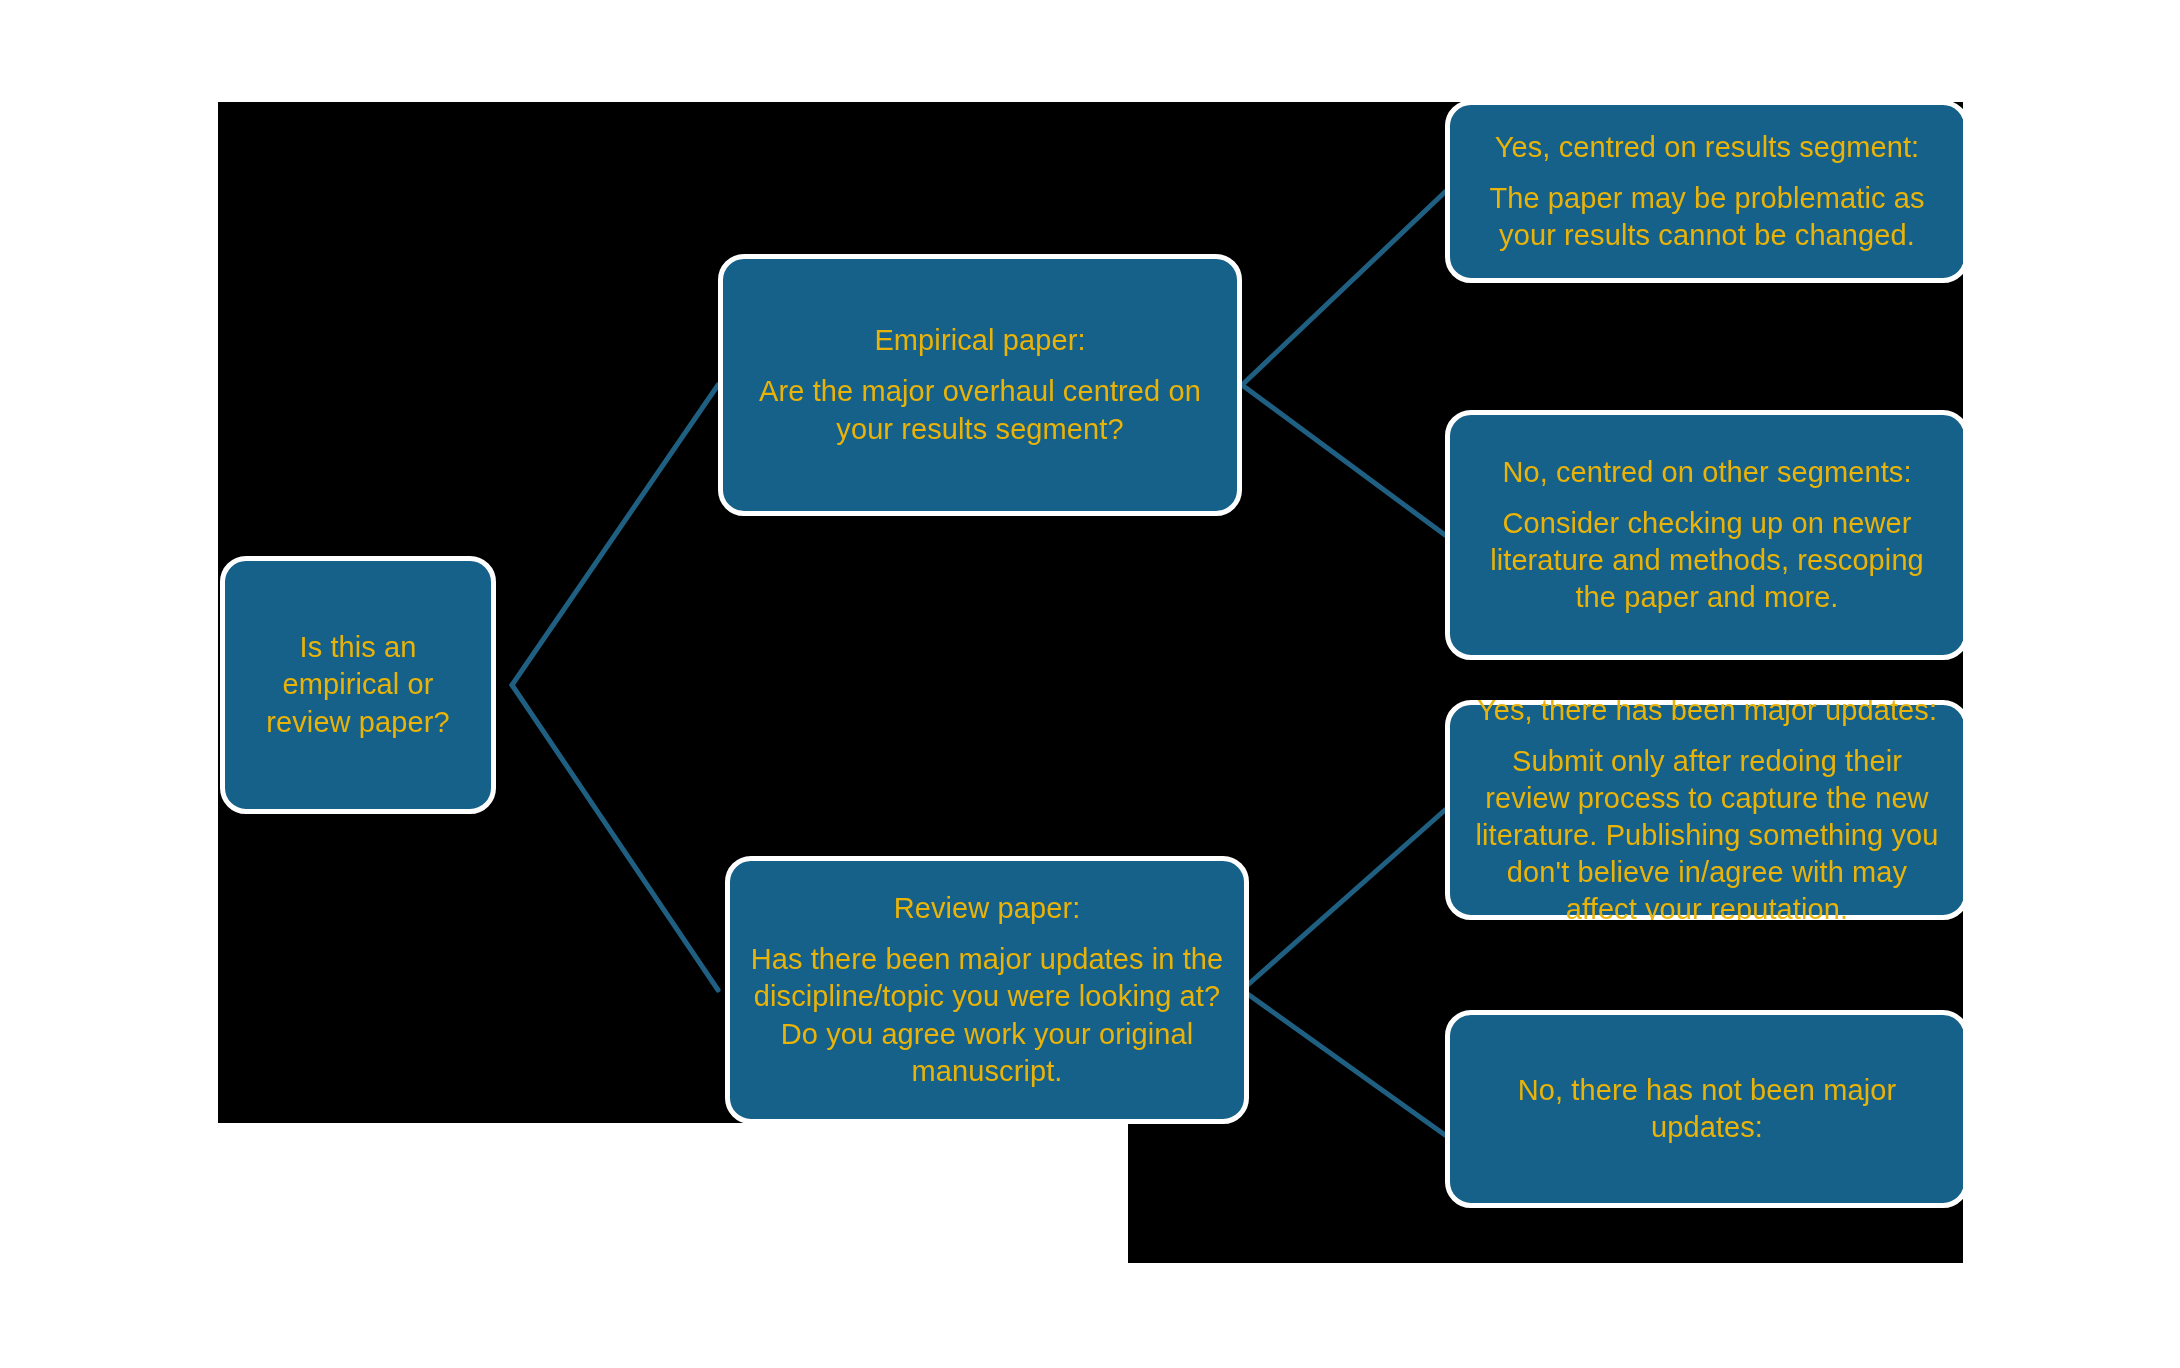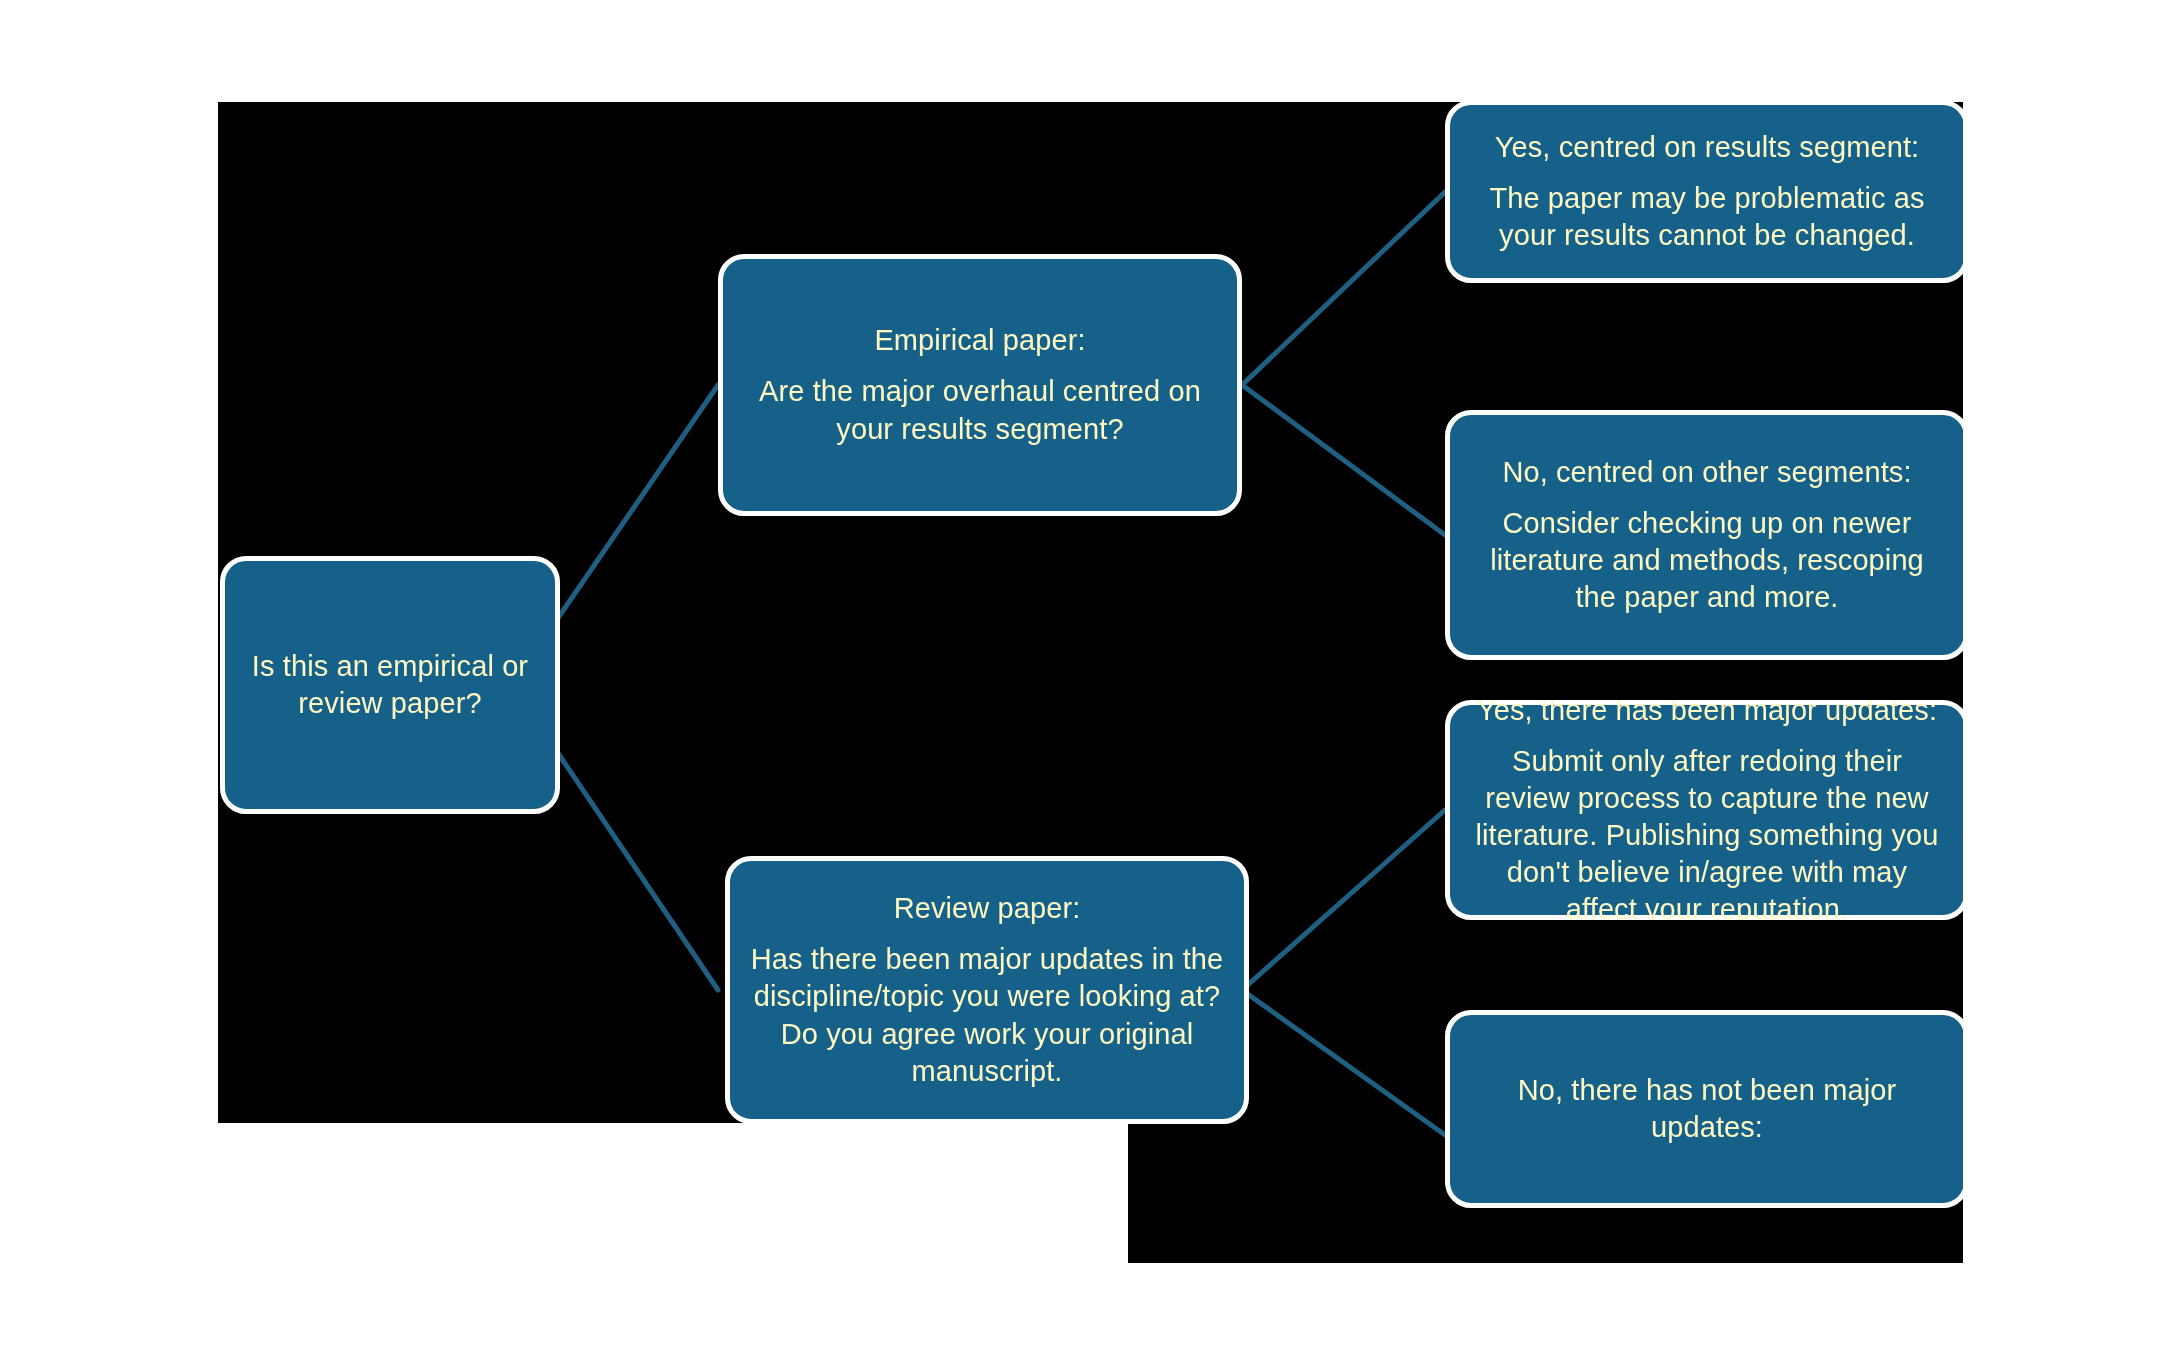--- a/index.html
+++ b/index.html
@@ -41,21 +41,21 @@
     height: 1368px;
     pointer-events: none;
   }
   
   .node {
     position: absolute;
     box-sizing: border-box;
     background: #166189;
     border: 5px solid #ffffff;
     border-radius: 26px;
-    color: #fef9c3;
+    color: #eab308;
     display: flex;
     flex-direction: column;
     align-items: center;
     justify-content: center;
     text-align: center;
     padding: 10px 18px;
     line-height: 1.28;
     letter-spacing: 0.1px;
   }
   .node .title {
@@ -65,21 +65,21 @@
     margin: 0;
     text-align: center;
   }
   .node .title:last-child {
     margin-bottom: 0;
   }
   
   #node-root {
     left: 220px;
     top: 556px;
-    width: 340px;
+    width: 276px;
     height: 258px;
     font-size: 29px;
   }
   #node-empirical {
     left: 718px;
     top: 254px;
     width: 524px;
     height: 262px;
     font-size: 29px;
   }

